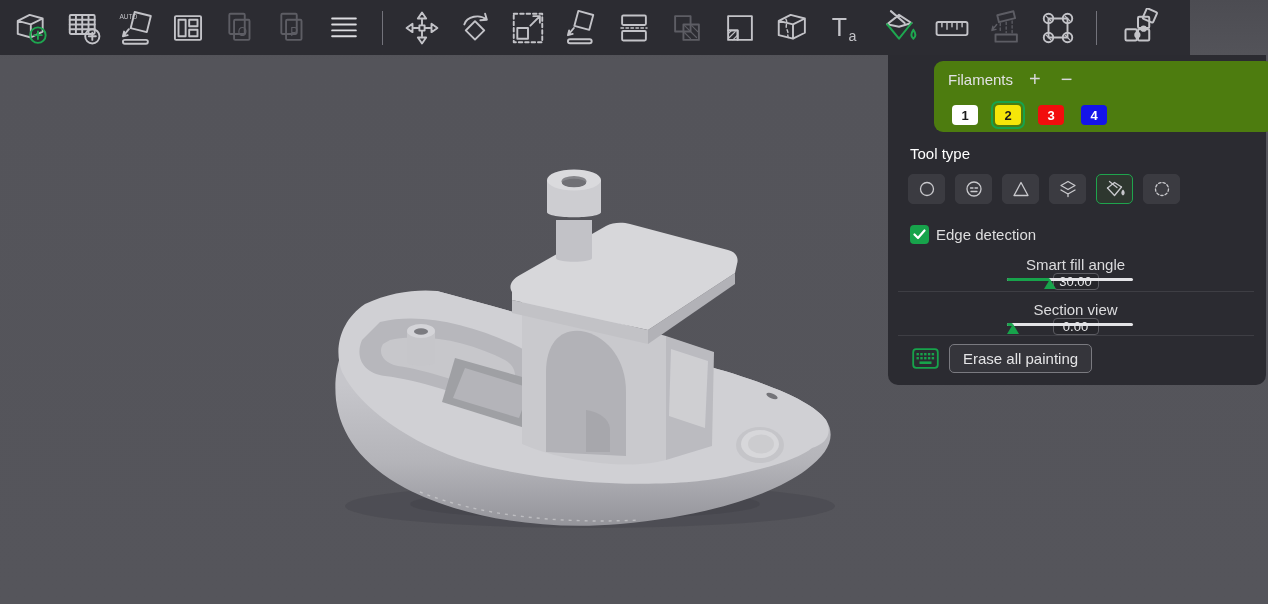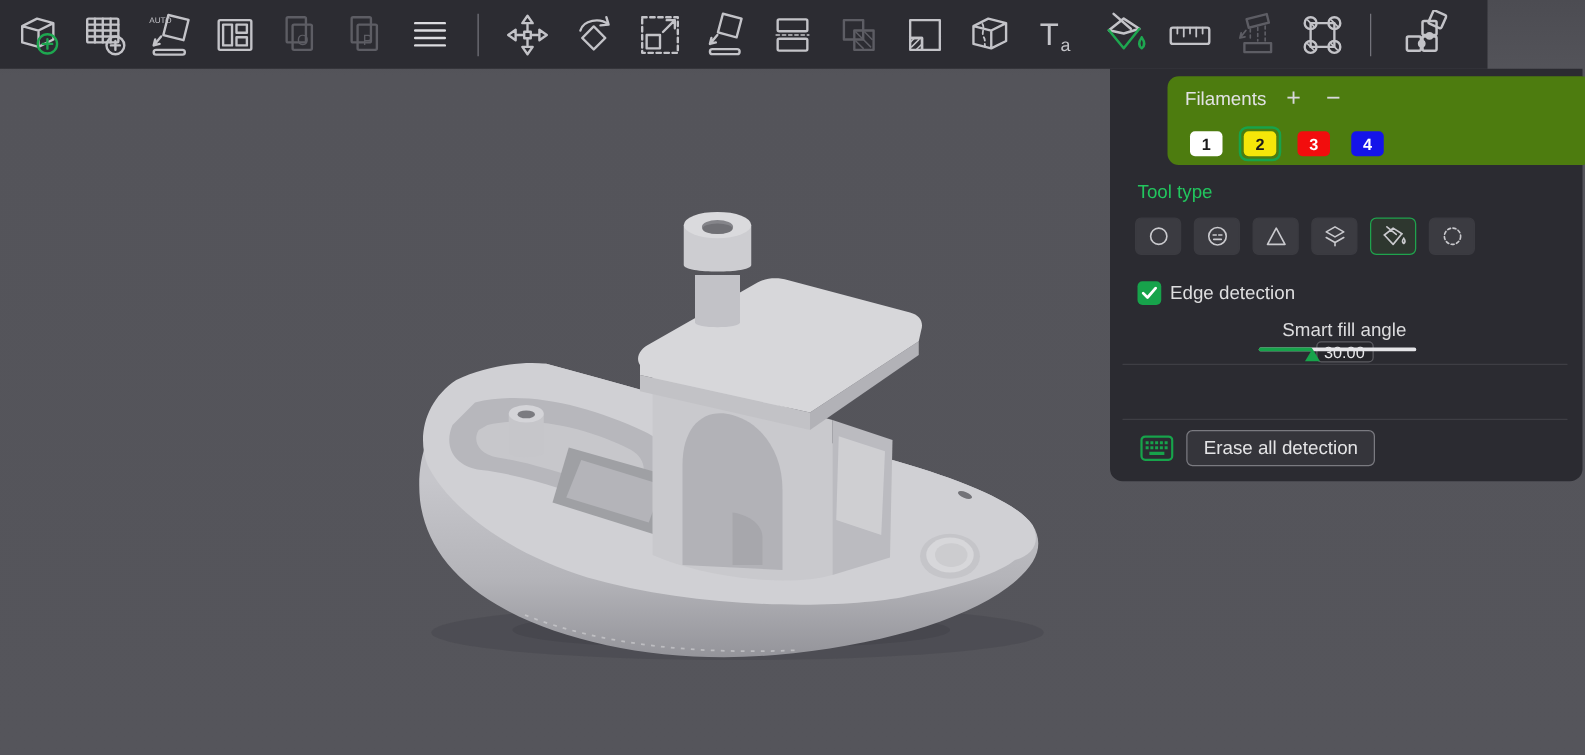--- a/index.html
+++ b/index.html
@@ -44,21 +44,21 @@
   .fil-op{color:#d8d8dc;font-size:20px;font-weight:300;line-height:18px;cursor:default;}
   #filament-add{margin-left:16px;}
   #filament-remove{margin-left:20px;}
   #swatch-row{position:absolute;left:14px;top:40px;display:flex;align-items:center;gap:9px;}
   .swatch{
     width:26px;height:20px;border-radius:4px;display:flex;align-items:center;justify-content:center;
     font-size:13px;font-weight:bold;
   }
   .swatch-wrap{padding:2px;border-radius:7px;border:2px solid transparent;}
   .swatch-wrap.selected{border-color:#17a34b;}
-  .section-label{position:absolute;left:22px;color:#22c55e;}
+  .section-label{position:absolute;left:22px;color:#ffffff;}
   #tools-row{position:absolute;left:20px;top:119px;display:flex;gap:10px;}
   .tool-btn{
     width:37px;height:30px;background:#3b3b41;border:1px solid #3b3b41;border-radius:5px;
     display:flex;align-items:center;justify-content:center;box-sizing:border-box;
   }
   .tool-btn.selected{border-color:#1fa44d;background:#2e372f;}
   .tic{stroke:#c9c9cd;fill:none;stroke-width:1.3;stroke-linejoin:round;stroke-linecap:round;}
   #edge-row{position:absolute;left:22px;top:169px;display:flex;align-items:center;gap:7px;height:20px;}
   #edge-checkbox{width:19px;height:19px;border-radius:4px;background:#17a34b;display:flex;align-items:center;justify-content:center;}
   .slider-row{position:absolute;left:22px;right:25px;height:26px;display:flex;align-items:center;flex-direction:column;}
@@ -457,20 +457,29 @@
     <span class="slider">
       <span class="track"></span>
       <span class="fill" style="width:34%;"></span>
       <span class="thumb" style="left:34%;"></span>
     </span>
     <input class="val-input" readonly="" value="30.00" style="">
   </div>
 
   <div class="hsep" id="sep-1"></div>
 
+  <div class="slider-row" id="section-row">
+    <span class="lbl">Section view</span>
+    <span class="slider">
+      <span class="track"></span>
+      <span class="fill" style="width:5%;"></span>
+      <span class="thumb" style="left:5%;"></span>
+    </span>
+    <input class="val-input" readonly="" value="0.00" style="">
+  </div>
 
   <div class="hsep" id="sep-2"></div>
 
   <div id="bottom-row">
     <svg width="27" height="21" viewBox="0 0 27 21">
       <rect x="1.2" y="1.2" width="24.6" height="18.6" rx="3" fill="none" stroke="#17a34b" stroke-width="1.8"></rect>
       <g fill="#17a34b">
         <rect x="4.5" y="5" width="2.4" height="2.4"></rect>
           <rect x="8.3" y="5" width="2.4" height="2.4"></rect>
         <rect x="12.1" y="5" width="2.4" height="2.4"></rect>
@@ -478,16 +487,16 @@
         <rect x="19.7" y="5" width="2.4" height="2.4"></rect>
         <rect x="4.5" y="9" width="2.4" height="2.4"></rect>
           <rect x="8.3" y="9" width="2.4" height="2.4"></rect>
         <rect x="12.1" y="9" width="2.4" height="2.4"></rect>
           <rect x="15.9" y="9" width="2.4" height="2.4"></rect>
         <rect x="19.7" y="9" width="2.4" height="2.4"></rect>
         <rect x="7.5" y="13.4" width="12" height="2.6"></rect>
       </g>
     </svg>
     <div id="erase-btn">
-      <span>Erase all detection</span>
+      <span>Erase all painting</span>
     </div>
   </div>
 </div>
 
 </body></html>

